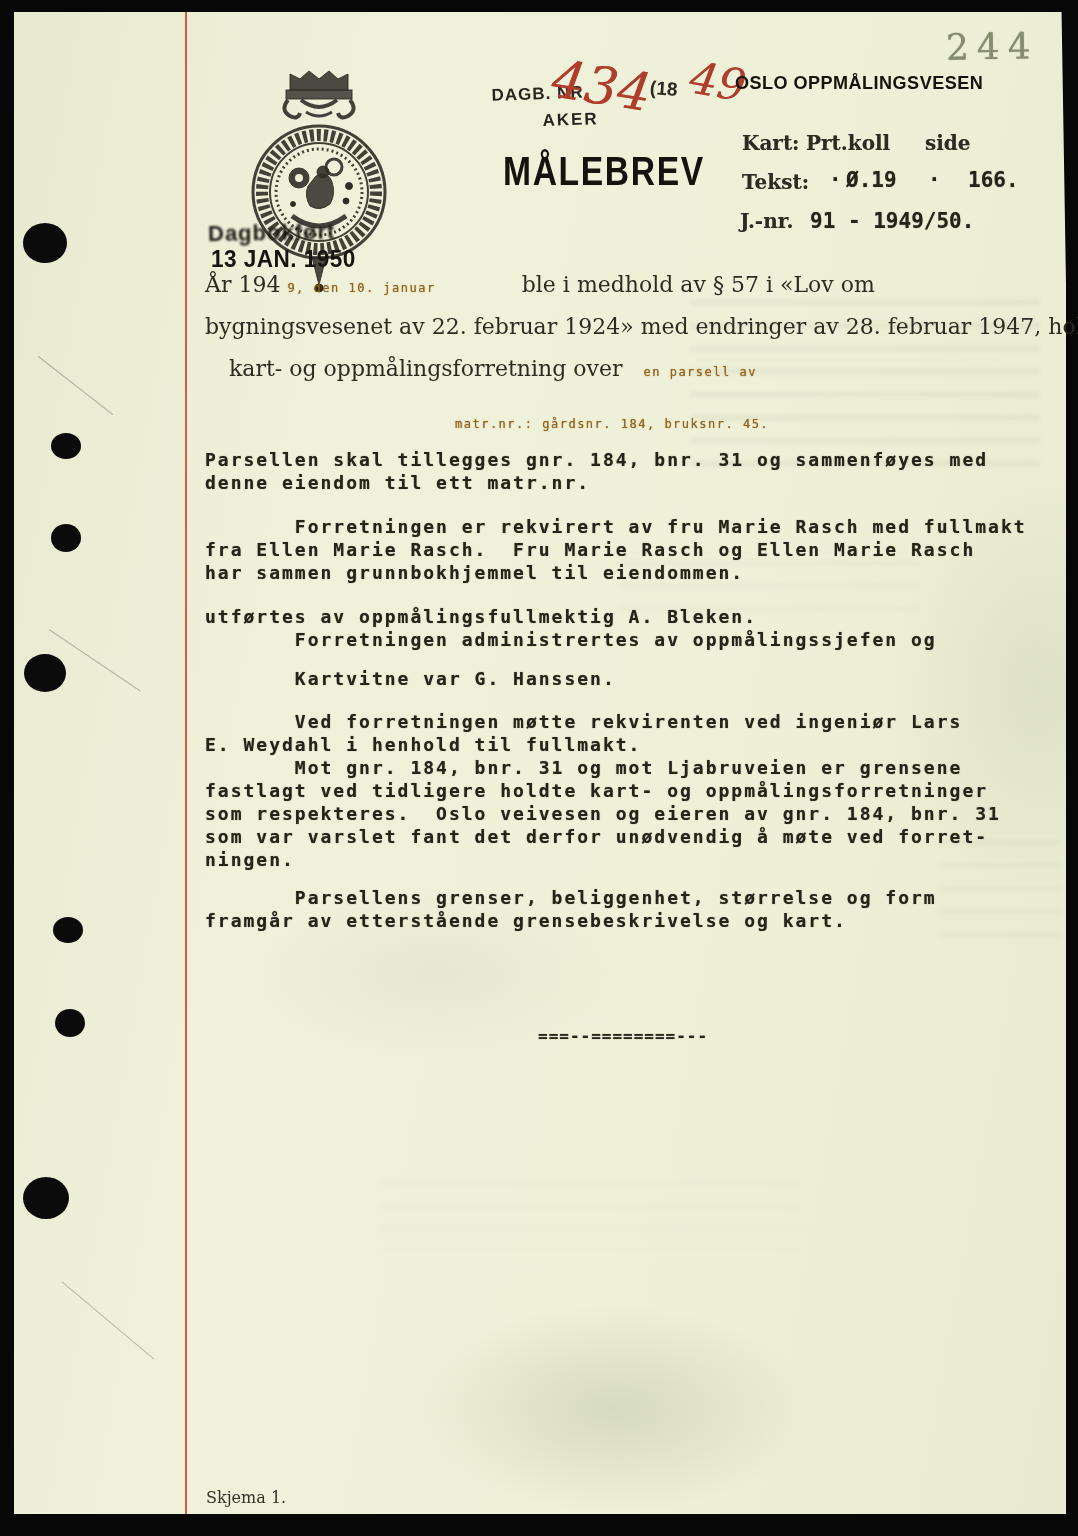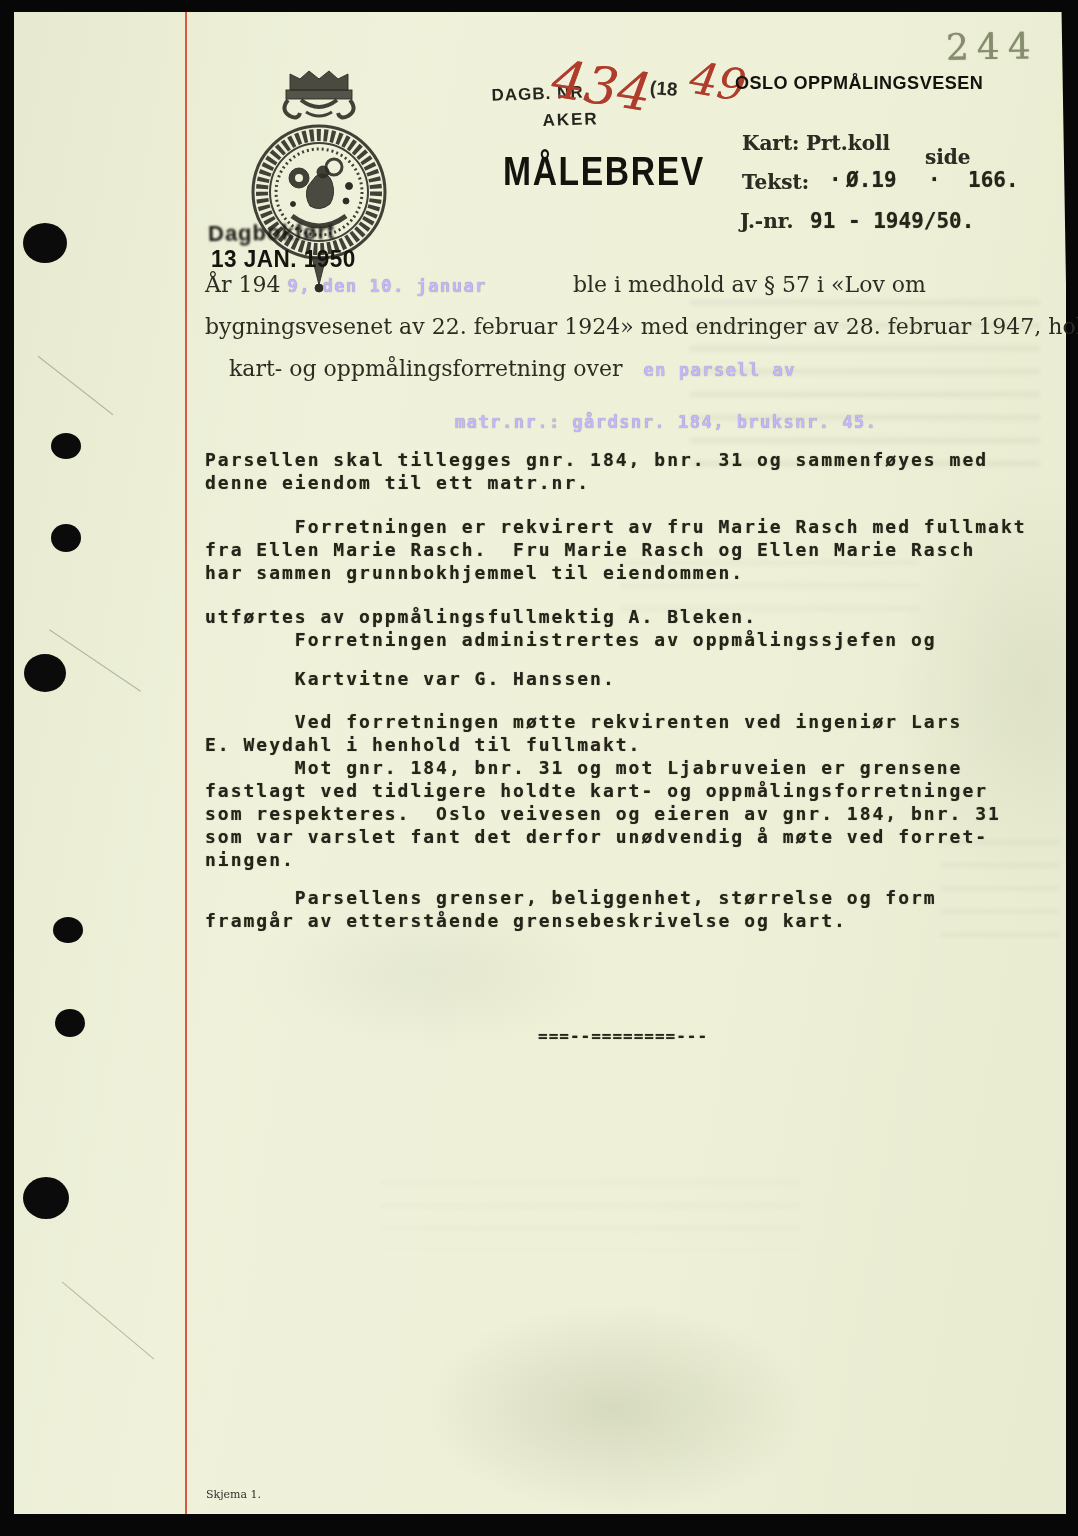--- a/index.html
+++ b/index.html
@@ -53,29 +53,29 @@
   .dagb-434{left:552px;top:56px;font-size:52px;transform:rotate(9deg);}
   .dagb-18{left:650px;top:78px;font-size:19px;font-weight:bold;color:#2a2a22;transform:rotate(4deg);
     font-family:"Liberation Sans",sans-serif;}
   .dagb-49{left:690px;top:56px;font-size:44px;transform:rotate(10deg);}
   .dagbokfort{left:208px;top:220px;font-size:22px;letter-spacing:1px;color:#191913;
     filter:blur(.8px);transform:rotate(-1deg);font-weight:bold;}
   .dagbokfort-date{left:211px;top:245px;font-size:24px;letter-spacing:.5px;color:#15140e;
     transform:scaleX(.94);transform-origin:left;}
   .intro-line{position:absolute;left:205px;width:830px;font-size:22px;white-space:pre;}
   .intro-line .seg-serif{font-family:"DejaVu Serif","Liberation Serif",serif;color:#2d2b22;}
-  .intro-line .seg-typed{font-family:"DejaVu Sans Mono",monospace;font-weight:bold;font-size:17px;
-    color:#c4b5fd;text-shadow:0 0 1px rgba(38,36,25,.55);letter-spacing:1.5px;}
+  .intro-line .seg-typed{font-family:"DejaVu Sans Mono",monospace;font-weight:normal;font-size:12px;
+    color:#a16207;text-shadow:0 0 1px rgba(38,36,25,.55);letter-spacing:1.5px;}
   .intro-line .seg-gap{display:inline-block;width:86px;}
   .para{position:absolute;left:205px;width:845px;}
   .tline{font-family:"DejaVu Sans Mono",monospace;font-weight:bold;font-size:18px;
     line-height:23px;letter-spacing:2px;color:#262419;white-space:pre;
     text-shadow:0 0 1px rgba(38,36,25,.5);}
   .separator{left:538px;top:1026px;font-size:16px;letter-spacing:1px;filter:blur(.4px);}
-  .footer-note{left:206px;top:1488px;font-family:"DejaVu Serif",serif;font-size:11px;color:#33312a;}
+  .footer-note{left:206px;top:1488px;font-family:"DejaVu Serif",serif;font-size:16px;color:#33312a;}
   .emblem{left:246px;top:64px;}
 </style>
 </head>
 <body>
 
 <div class="paper"></div>
 
 <div class="edge edge-top"></div>
 <div class="edge edge-left"></div>
 <div class="edge edge-right"></div>
@@ -147,21 +147,21 @@
 </div>
 <div class="abs hand-red dagb-434">434</div>
 <div class="abs dagb-18">(18</div>
 <div class="abs hand-red dagb-49">49</div>
 
 <div class="abs agency sansblk">OSLO OPPMÅLINGSVESEN</div>
 <div class="abs title sansblk">MÅLEBREV</div>
 
 <div class="abs serif hdr-label" style="left:742px;top:131px;">Kart:</div>
 <div class="abs serif hdr-label" style="left:806px;top:131px;">Prt.koll</div>
-<div class="abs serif hdr-label" style="left:925px;top:131px;margin-top:14px;">side</div>
+<div class="abs serif hdr-label" style="left:925px;top:131px;">side</div>
 
 <div class="abs serif hdr-label" style="left:742px;top:170px;">Tekst:</div>
 <div class="abs typed hdr-typed" style="left:829px;top:168px;">·</div>
 <div class="abs typed hdr-typed" style="left:846px;top:168px;">Ø.19</div>
 <div class="abs typed hdr-typed" style="left:928px;top:168px;">·</div>
 <div class="abs typed hdr-typed" style="left:968px;top:168px;">166.</div>
 
 <div class="abs serif hdr-label" style="left:740px;top:209px;">J.-nr.</div>
 <div class="abs typed hdr-typed" style="left:810px;top:209px;text-align:center;">91 - 1949/50.</div>
 

